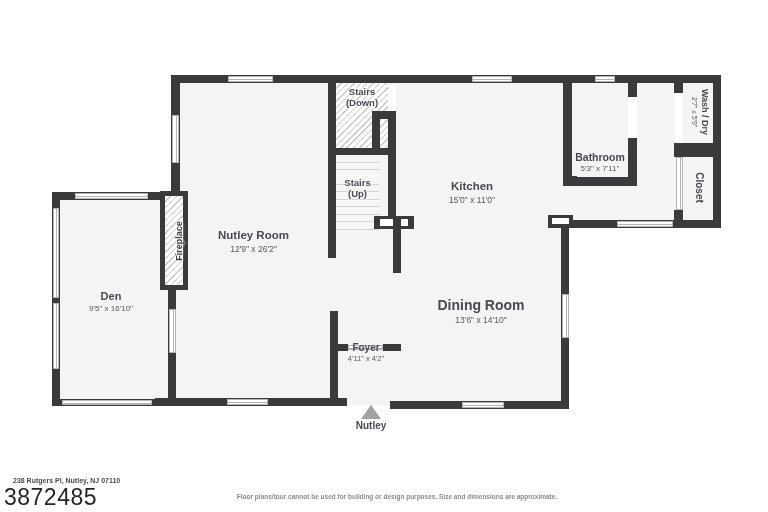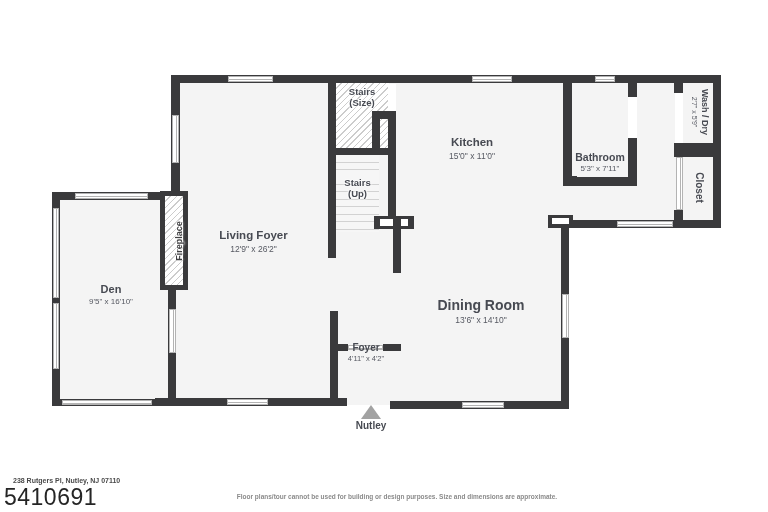--- a/index.html
+++ b/index.html
@@ -87,36 +87,36 @@
   <div class="win v" style="left:53px;top:303px;width:6px;height:66px;"></div>
   <div class="win h" style="left:62px;top:400px;width:90px;height:5px;"></div>
   <div class="win h" style="left:227px;top:399px;width:41px;height:6px;"></div>
   <div class="win h" style="left:462px;top:402px;width:42px;height:6px;"></div>
   <div class="win v" style="left:562px;top:294px;width:7px;height:44px;"></div>
   <div class="win h" style="left:617px;top:221px;width:56px;height:6px;"></div>
   <div class="win v" style="left:169px;top:309px;width:7px;height:44px;"></div>
 
   <div class="lbl halo" style="left:330px;top:86px;width:64px;font-size:9.5px;font-weight:bold;">
     <span>Stairs</span><br>
-    <span>(Size)</span>
+    <span>(Down)</span>
   </div>
   <div class="lbl halo" style="left:330px;top:177px;width:55px;font-size:9.5px;font-weight:bold;">
     <span>Stairs</span><br>
     <span>(Up)</span>
   </div>
   <div class="lbl" style="left:181px;top:229px;width:145px;">
-    <span class="nm" style="font-size:11.5px;">Living Foyer</span>
+    <span class="nm" style="font-size:11.5px;">Nutley Room</span>
     <span class="dm" style="font-size:8.5px;">12'9" x 26'2"</span>
   </div>
-  <div class="lbl" style="left:61px;top:283px;width:100px;">
+  <div class="lbl" style="left:61px;top:290px;width:100px;">
     <span class="nm" style="font-size:11px;">Den</span>
     <span class="dm" style="font-size:8px;">9'5" x 16'10"</span>
   </div>
   <div class="lbl" style="left:412px;top:136px;width:120px;">
-    <span class="nm" style="font-size:11.5px;">Kitchen</span>
+    <span class="nm" style="font-size:11.5px;margin-top:44px;">Kitchen</span>
     <span class="dm" style="font-size:8.5px;">15'0" x 11'0"</span>
   </div>
   <div class="lbl" style="left:560px;top:116px;width:80px;margin-top:35px;">
     <span class="nm" style="font-size:10.5px;">Bathroom</span>
     <span class="dm" style="font-size:8px;">5'3" x 7'11"</span>
   </div>
   <div class="lbl" style="left:411px;top:297px;width:140px;">
     <span class="nm" style="font-size:14px;">Dining Room</span>
     <span class="dm" style="font-size:8.5px;">13'6" x 14'10"</span>
   </div>
@@ -134,16 +134,16 @@
   <div class="lbl halo" style="left:131px;top:235px;width:86px;height:12px;transform:rotate(-90deg);color:#3f3f41;">
     <span style="font-size:9px;font-weight:600;">Fireplace</span>
   </div>
 
   <div class="tri" style="left:361px;top:405px;"></div>
   <div class="lbl" style="left:341px;top:420px;width:60px;">
     <span class="nm" style="font-size:10px;">Nutley</span>
   </div>
 
   <div class="addr" style="left:13px;top:477px;">238 Rutgers Pl, Nutley, NJ 07110</div>
-  <div class="mls" style="left:4px;top:484px;">5410691</div>
+  <div class="mls" style="left:4px;top:484px;">3872485</div>
   <div class="disc" style="left:397px;top:493px;">Floor plans/tour cannot be used for building or design purposes. Size and dimensions are approximate.</div>
 
 </div>
 
 </body></html>

